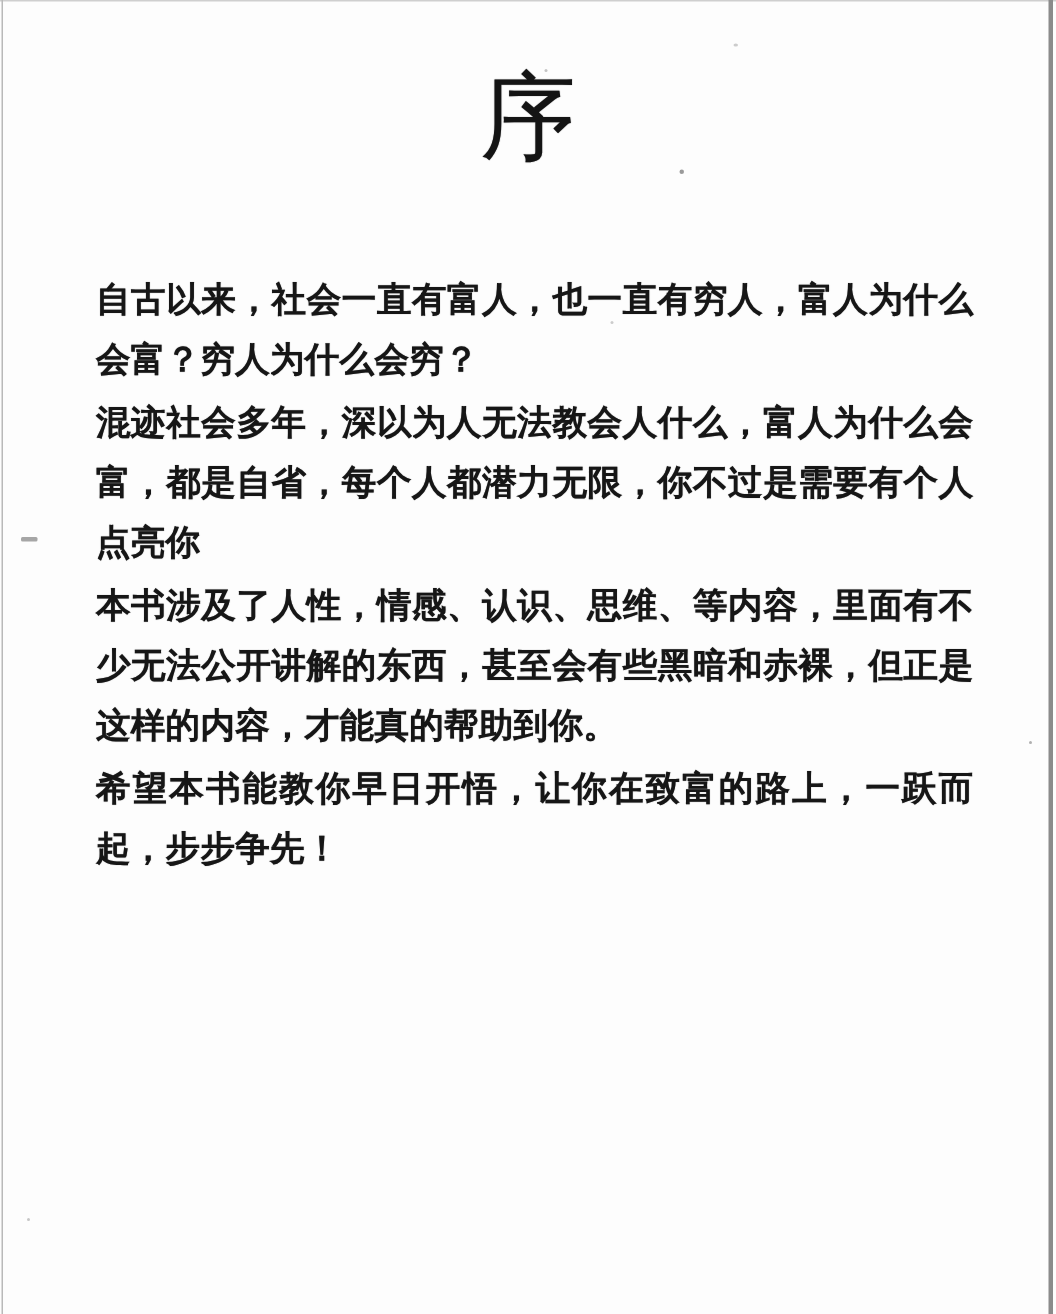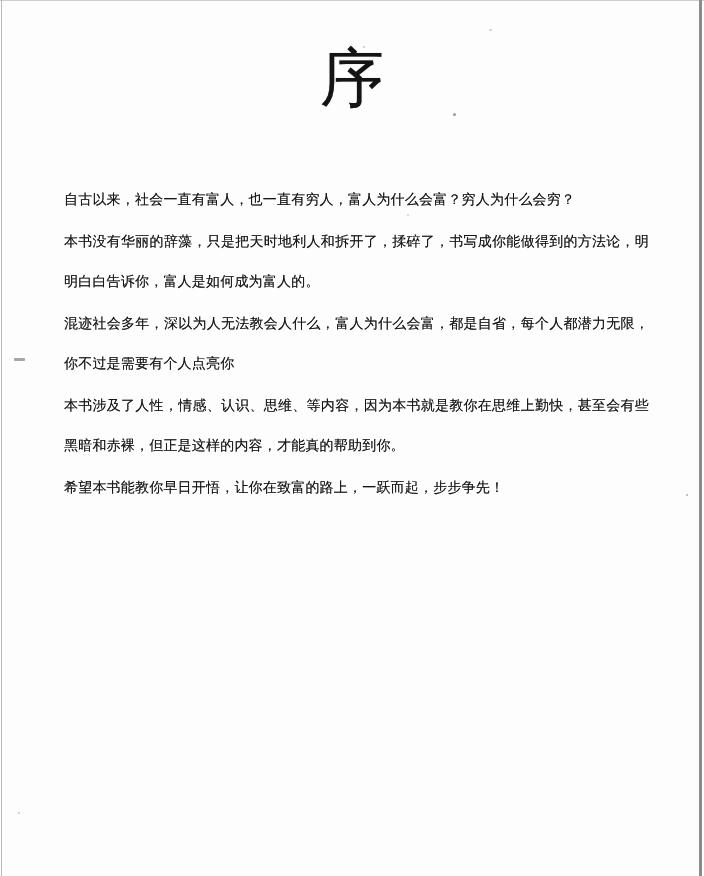--- a/index.html
+++ b/index.html
@@ -46,26 +46,27 @@
     text-shadow: 0 0 0.7px rgba(20,20,20,0.65);
   }
   .content {
     position: absolute;
     top: 180px;
     left: 64px;
     width: 585px;
   }
   .content p {
     margin: 0 0 2px 0;
-    font-size: 14px;
+    font-size: 23px;
     line-height: 40px;
     text-align: justify;
     letter-spacing: 0.2px;
     color: #161616;
     text-shadow: 0 0 0.6px rgba(20,20,20,0.6);
+    font-weight: bold;
   }
   
   .speck {
     position: absolute;
     background: #9a9a9a;
     border-radius: 50%;
   }
   .speck.s1 { left: 453px; top: 113px; width: 3px; height: 3px; }
   .speck.s2 { left: 14px;  top: 358px; width: 11px; height: 3px; border-radius: 1px; background: #a6a6a6; }
   .speck.s3 { left: 363px; top: 46px;  width: 2px; height: 2px; background: #c4c4c4; }
@@ -80,23 +81,22 @@
 <div class="page">
 
   <div class="edge-top"></div>
   <div class="edge-left"></div>
   <div class="edge-right"></div>
 
   <h1 class="title">序</h1>
 
   <div class="content">
     <p>自古以来，社会一直有富人，也一直有穷人，富人为什么会富？穷人为什么会穷？</p>
-    <p>本书没有华丽的辞藻，只是把天时地利人和拆开了，揉碎了，书写成你能做得到的方法论，明明白白告诉你，富人是如何成为富人的。</p>
     <p>混迹社会多年，深以为人无法教会人什么，富人为什么会富，都是自省，每个人都潜力无限，你不过是需要有个人点亮你</p>
-    <p>本书涉及了人性，情感、认识、思维、等内容，因为本书就是教你在思维上勤快，甚至会有些黑暗和赤裸，但正是这样的内容，才能真的帮助到你。</p>
+    <p>本书涉及了人性，情感、认识、思维、等内容，里面有不少无法公开讲解的东西，甚至会有些黑暗和赤裸，但正是这样的内容，才能真的帮助到你。</p>
     <p>希望本书能教你早日开悟，让你在致富的路上，一跃而起，步步争先！</p>
   </div>
 
   <div class="speck s1"></div>
   <div class="speck s2"></div>
   <div class="speck s3"></div>
   <div class="speck s4"></div>
   <div class="speck s5"></div>
   <div class="speck s6"></div>
   <div class="speck s7"></div>

